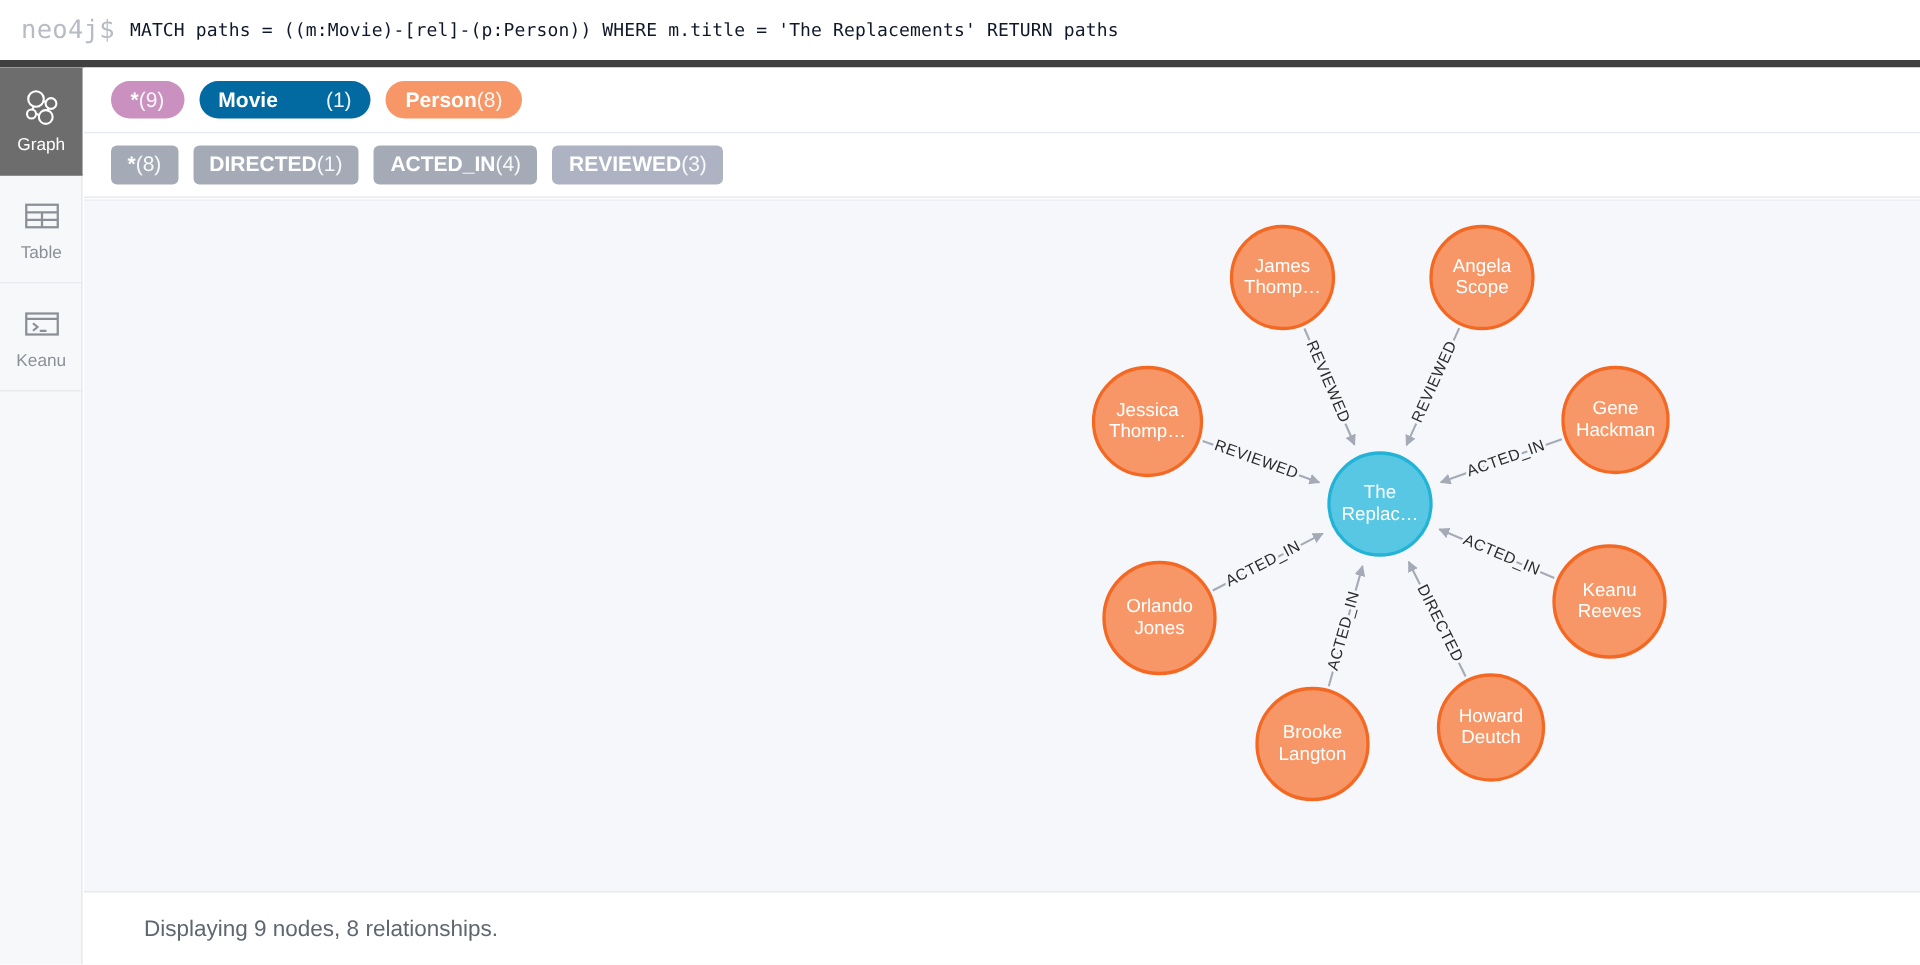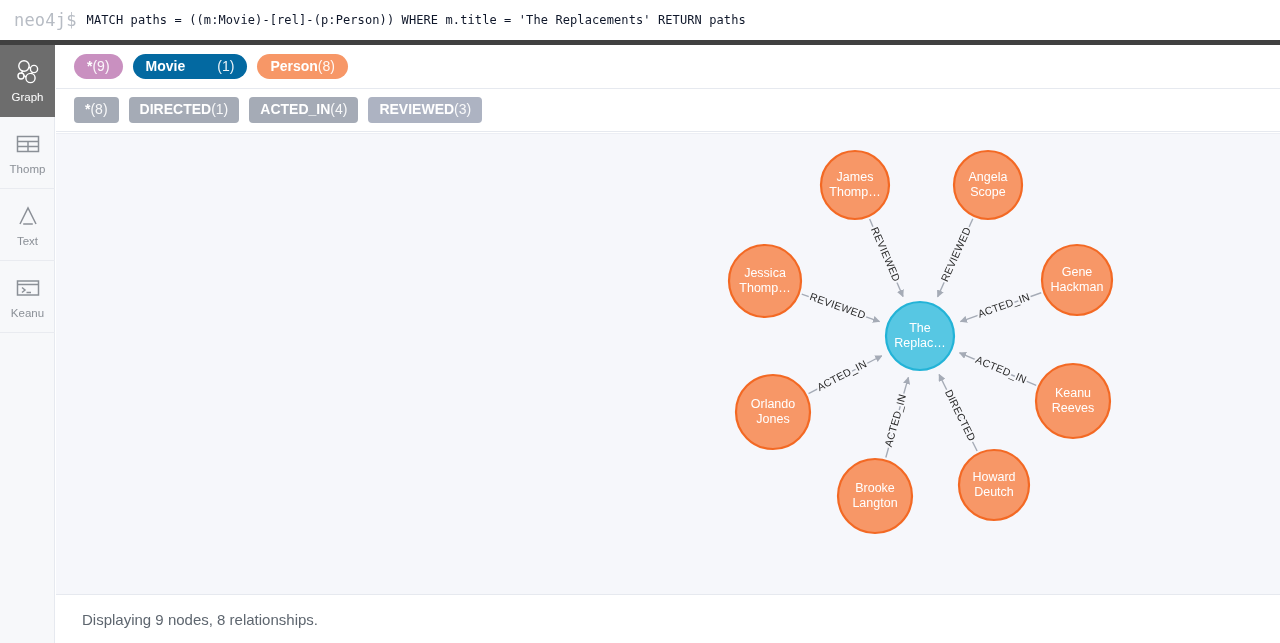--- a/index.html
+++ b/index.html
@@ -144,21 +144,21 @@
 
   
   .status-bar {
     position: absolute;
     left: 56px; top: 594px;
     width: 1224px; height: 49px;
     background: #ffffff;
     border-top: 1px solid #e6e9ef;
     display: flex;
     align-items: center;
-    padding-left: 26px;
+    padding-left: 40px;
   }
   .status-text {
     font-size: 15px;
     color: #5e666f;
   }
 </style>
 </head>
 <body>
 
 <div id="app">
@@ -188,32 +188,23 @@
 
     <div class="side-item">
       <span class="side-icon">
         <svg viewBox="0 0 30 30" width="30" height="30" fill="none" stroke="#8b9097" stroke-width="1.5">
           <rect x="4.5" y="7.5" width="21" height="15"></rect>
           <line x1="4.5" y1="12.5" x2="25.5" y2="12.5"></line>
           <line x1="4.5" y1="17.5" x2="25.5" y2="17.5"></line>
           <line x1="15" y1="12.5" x2="15" y2="22.5"></line>
         </svg>
       </span>
-      <span class="side-label">Thomp</span>
+      <span class="side-label">Table</span>
     </div>
 
-    <div class="side-item">
-      <span class="side-icon">
-        <svg viewBox="0 0 30 30" width="30" height="30" fill="none" stroke="#8b9097" stroke-width="1.5">
-          <path d="M7 23 L15 7 L23 23"></path>
-          <line x1="10.2" y1="23" x2="19.8" y2="23"></line>
-        </svg>
-      </span>
-      <span class="side-label">Text</span>
-    </div>
 
     <div class="side-item">
       <span class="side-icon">
         <svg viewBox="0 0 30 30" width="30" height="30" fill="none" stroke="#8b9097" stroke-width="1.5">
           <rect x="4.5" y="8" width="21" height="14"></rect>
           <line x1="4.5" y1="11.5" x2="25.5" y2="11.5"></line>
           <path d="M9 14.5 L12 17 L9 19.5"></path>
           <line x1="13.5" y1="19.5" x2="18" y2="19.5"></line>
         </svg>
       </span>

